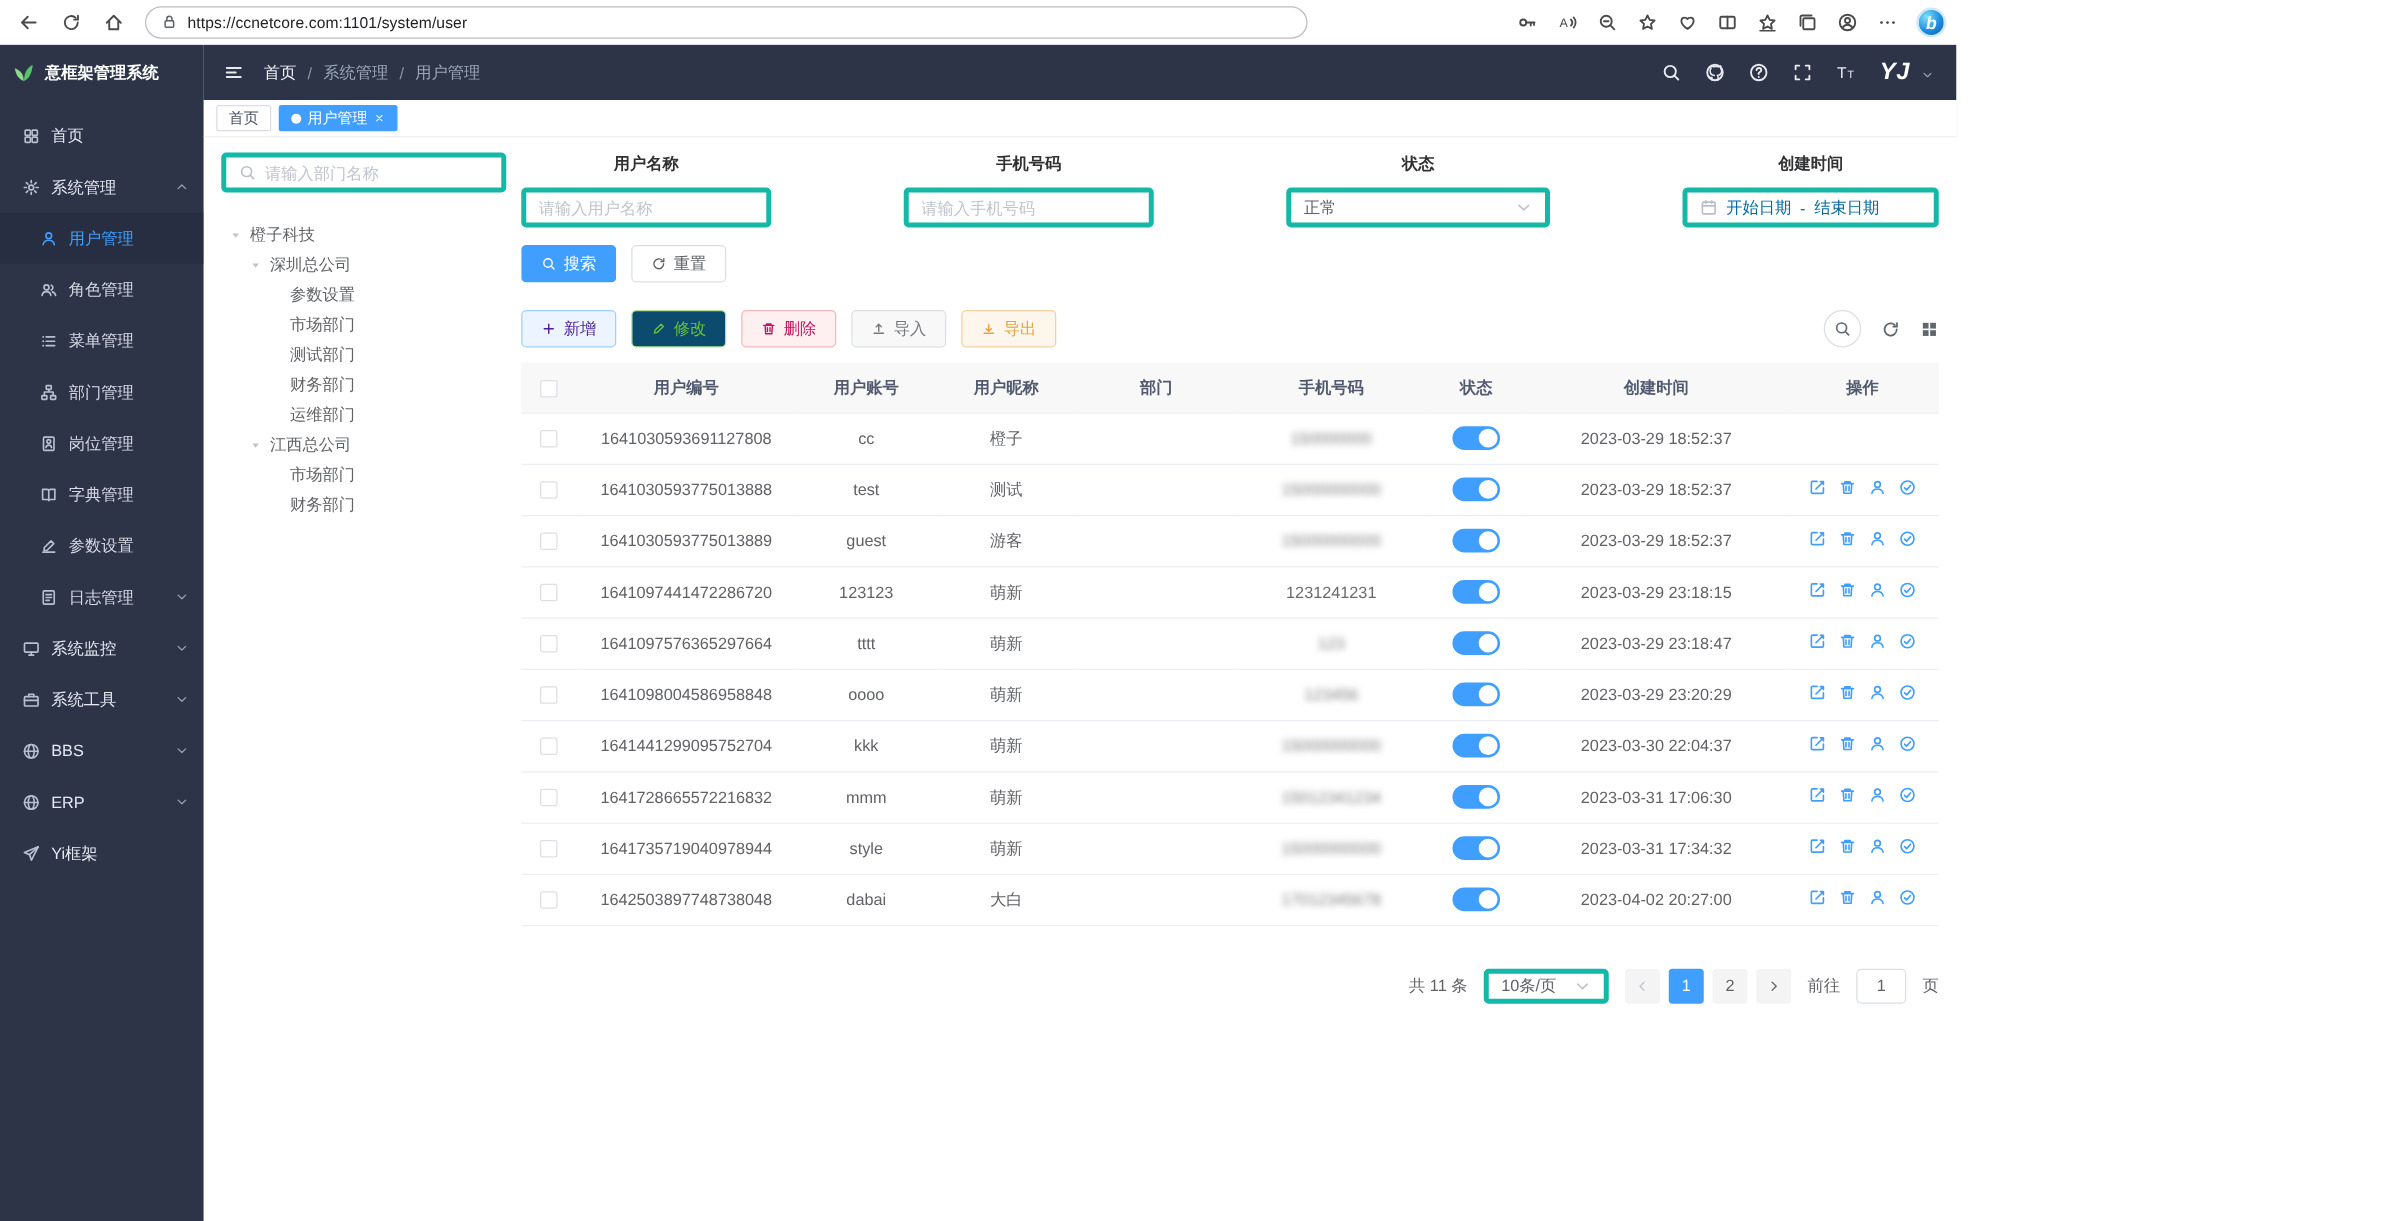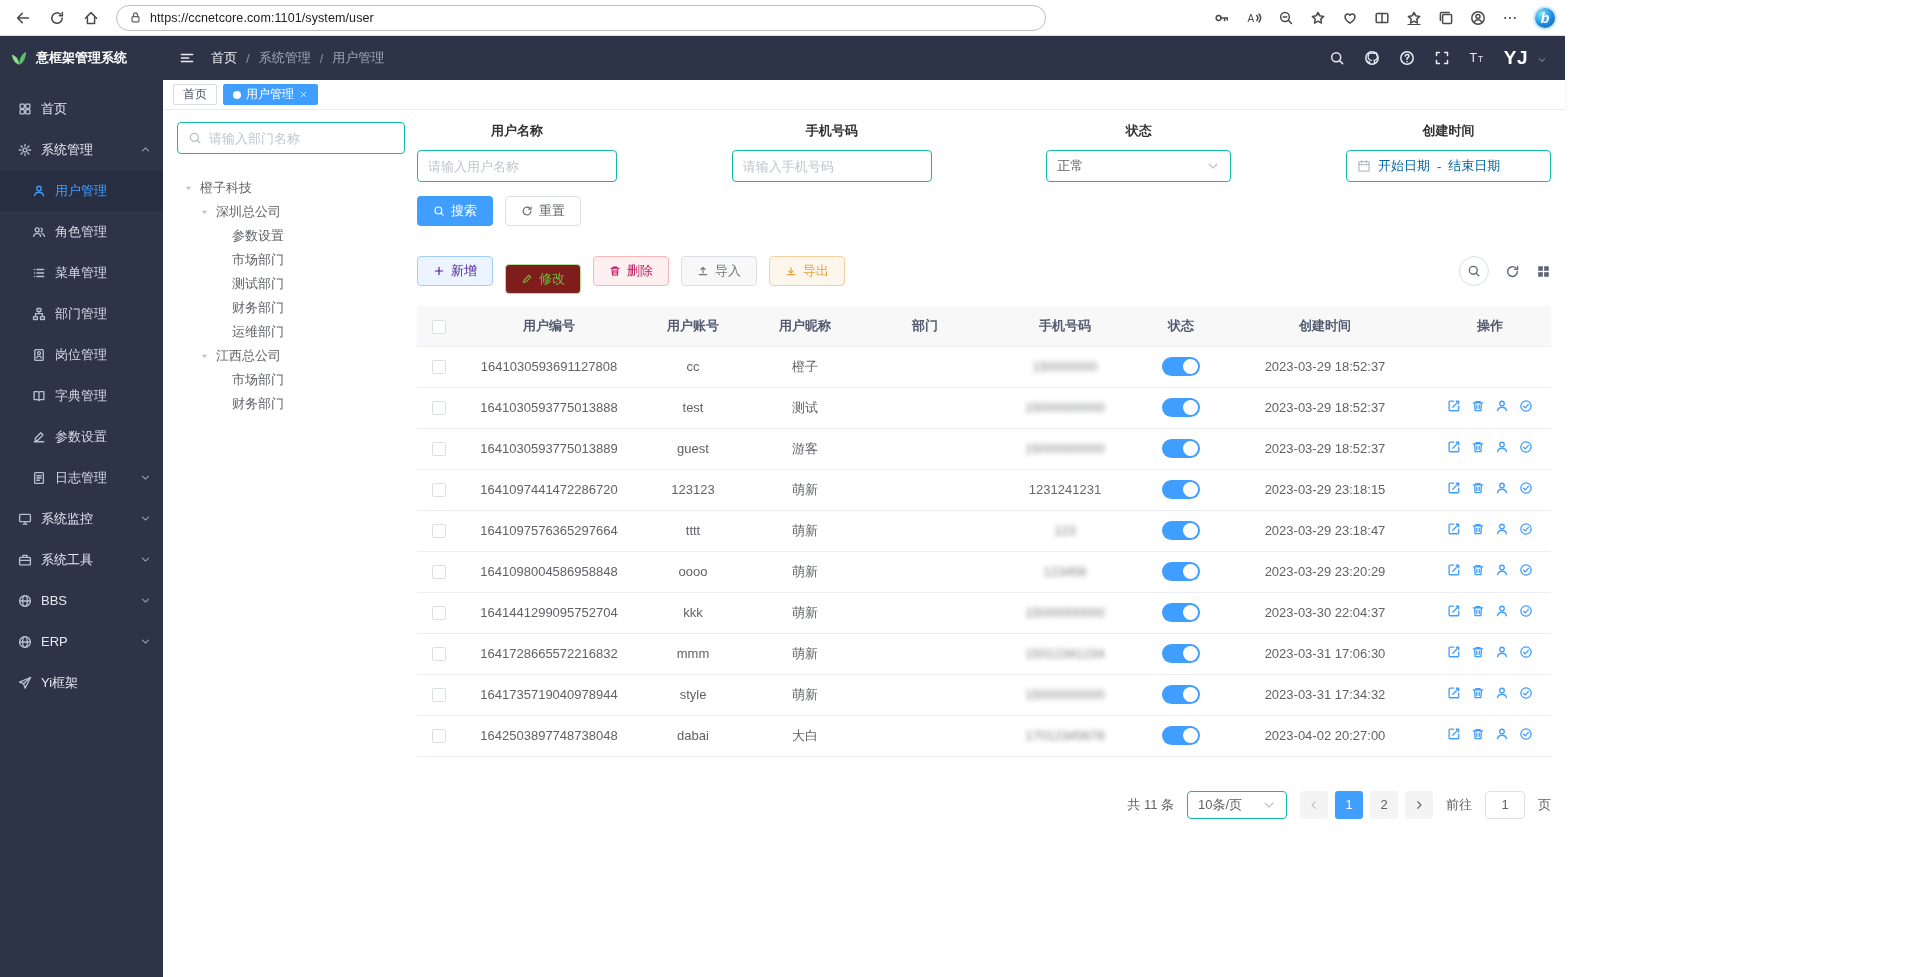--- a/index.html
+++ b/index.html
@@ -45,67 +45,67 @@
 
   
   .app-header{height:44px;background:#2d3448;display:flex;align-items:center;
     padding:0 18px 0 16px;gap:16px;flex-shrink:0;}
   .hd-icon{font-size:16px;color:#e8eaee;cursor:pointer;}
   .breadcrumb{display:flex;align-items:center;gap:9px;font-size:13px;}
   .crumb{color:#9aa5b8;cursor:pointer;}
   .crumb.first{color:#eef1f6;}
   .crumb-sep{color:#8a93a5;}
   .header-right{margin-left:auto;display:flex;align-items:center;gap:19px;}
-  .yj-logo{font-weight:900;font-size:19px;color:#fff;letter-spacing:.5px;cursor:pointer;}
+  .yj-logo{font-weight:900;font-size:19px;color:#fff;letter-spacing:.5px;font-style:italic;cursor:pointer;}
   .yj-caret{font-size:10px;color:#9aa5b8;align-self:flex-end;margin-left:-10px;margin-bottom:4px;}
 
   
   .tabbar{height:30px;background:#fff;display:flex;align-items:center;gap:6px;padding:0 10px;
     border-bottom:1px solid #ececec;box-shadow:0 1px 4px rgba(0,21,41,.08);flex-shrink:0;}
   .tab{height:21px;display:inline-flex;align-items:center;gap:5px;border:1px solid #d8dce5;
     padding:0 9px;font-size:12px;color:#495060;background:#fff;cursor:pointer;border-radius:2px;}
   .tab.active{background:#409eff;border-color:#409eff;color:#fff;}
   .tab .dot{width:8px;height:8px;border-radius:50%;background:#fff;}
   .tab .icon{font-size:9px;}
 
   
   .content{flex:1;background:#fff;padding:12px 14px;display:flex;gap:12px;overflow:hidden;}
   .tree-panel{width:228px;flex-shrink:0;}
-  .input{height:32px;border:1px solid #14b8a6;border-radius:4px;background:#fff;
+  .input{height:32px;border:4px solid #14b8a6;border-radius:4px;background:#fff;
     display:flex;align-items:center;gap:7px;padding:0 10px;font-size:13px;color:#606266;}
   .input .icon{font-size:14px;color:#b9bfc9;}
   input.txt{border:none;outline:none;flex:1;font-size:13px;color:#606266;min-width:0;
     font-family:inherit;background:transparent;}
   input.txt::placeholder{color:#bfc4cd;}
   .tree{margin-top:22px;font-size:13px;color:#606266;}
   .tree-node{height:24px;display:flex;align-items:center;gap:5px;cursor:pointer;}
   .tree-node .caret{width:14px;font-size:11px;color:#c0c4cc;display:inline-flex;justify-content:center;}
   .tree-node.d0{padding-left:4px;}
   .tree-node.d1{padding-left:20px;}
   .tree-node.d2{padding-left:36px;}
   .tree-node.d2 .caret{visibility:hidden;}
 
   .right-panel{flex:1;display:flex;flex-direction:column;min-width:0;}
   .filter-row{display:flex;align-items:center;justify-content:space-between;}
   .fgroup{display:flex;align-items:center;gap:10px;flex-direction:column;}
   .flabel{font-size:13px;font-weight:bold;color:#303133;white-space:nowrap;}
   .finput{width:200px;}
-  .fselect{width:185px;cursor:pointer;}
+  .fselect{width:211px;cursor:pointer;}
   .fselect .val{flex:1;}
   .fselect .icon,.psize .icon{color:#c0c4cc;margin-left:auto;}
   .fdate{width:205px;cursor:pointer;}
   .ph{color:#0369a1;}
 
   .btn{height:30px;border-radius:4px;display:inline-flex;align-items:center;gap:6px;
     padding:0 15px;font-size:13px;cursor:pointer;border:1px solid transparent;white-space:nowrap;}
   .btn .icon{font-size:12px;}
   .btn-primary{background:#409eff;color:#fff;}
   .btn-plain{background:#fff;border-color:#dcdfe6;color:#606266;}
   .btn-soft-blue{background:#ecf5ff;border-color:#a0cfff;color:#4c1d95;}
-  .btn-soft-green{background:#7f1d1d;border-color:#b3e19d;color:#67c23a;margin-top:16px;}
+  .btn-soft-green{background:#0c4a6e;border-color:#b3e19d;color:#67c23a;}
   .btn-soft-red{background:#fef0f0;border-color:#fab6b6;color:#be185d;}
   .btn-soft-gray{background:#f8f8f9;border-color:#dcdfe6;color:#73767a;}
   .btn-soft-orange{background:#fdf6ec;border-color:#f3d19e;color:#e6a23c;}
   .search-row{margin-top:14px;display:flex;gap:12px;}
   .toolbar-row{margin-top:22px;display:flex;align-items:center;gap:12px;}
   .toolbar-icons{margin-left:auto;display:flex;align-items:center;gap:16px;color:#5f6670;}
   .circle-icon{width:30px;height:30px;border:1px solid #dcdfe6;border-radius:50%;
     display:inline-flex;align-items:center;justify-content:center;font-size:14px;cursor:pointer;}
   .flat-icon{font-size:15px;cursor:pointer;display:inline-flex;}
 

